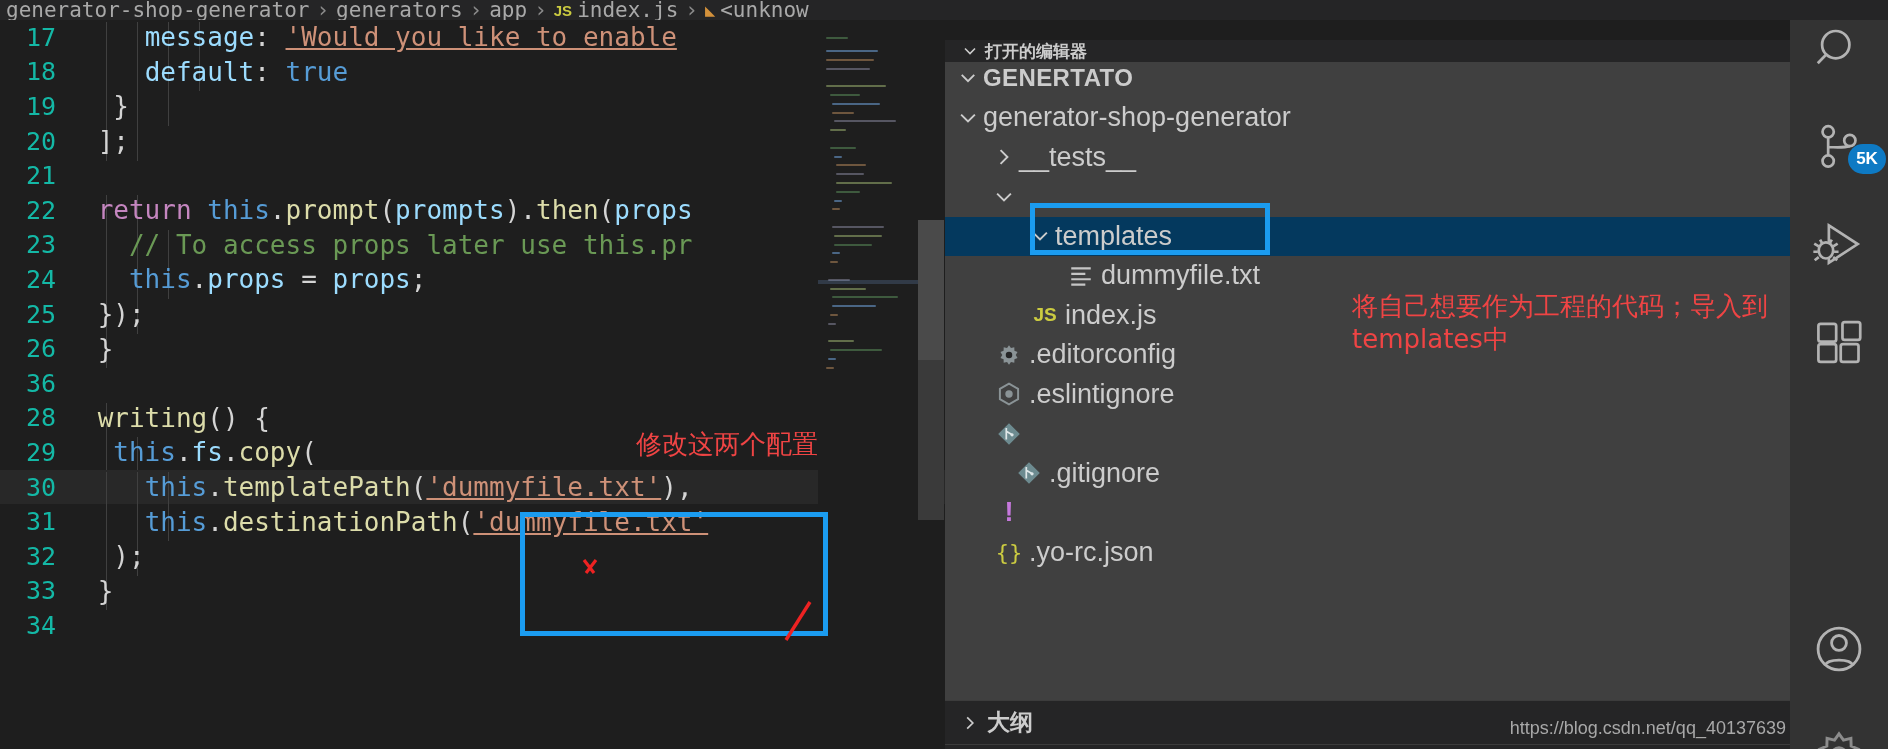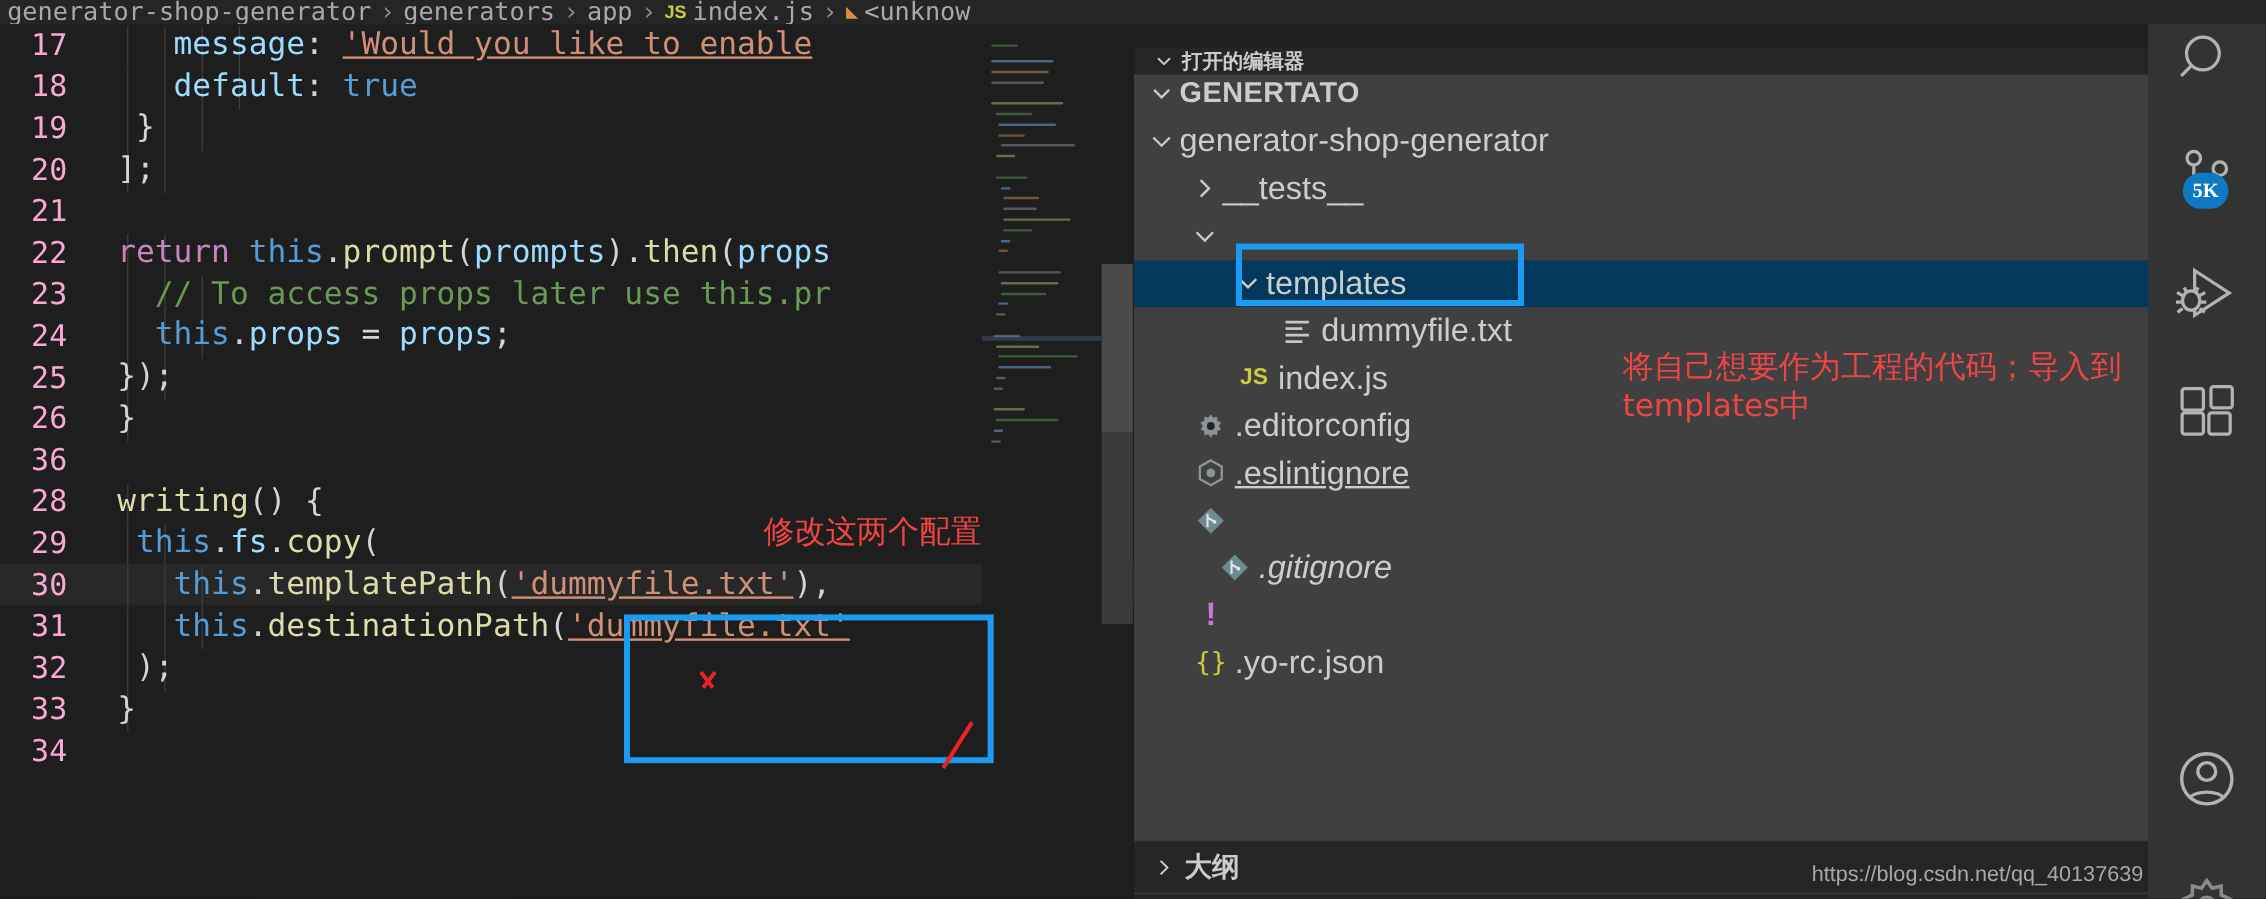--- a/index.html
+++ b/index.html
@@ -55,21 +55,21 @@
     display: flex;
     align-items: center;
     white-space: pre;
     font-family: "DejaVu Sans Mono", monospace;
     font-size: 26px;
   }
   .lineno {
     width: 82px;
     text-align: right;
     padding-right: 26px;
-    color: #f9a8d4;
+    color: #14b8a6;
     flex: 0 0 auto;
     font-size: 25px;
   }
   .codetext { flex: 1 1 auto; position: relative; }
   .row.hl-strong { background: #282828; }
 
   
   .guide {
     position: absolute;
     width: 1px; background: #404040;
@@ -388,39 +388,39 @@
           </div>
           <div class="trow" style="padding-left: 44px;">
             <span class="twist" style="width: 40px;">
               <svg width="26" height="26" viewBox="0 0 24 24">
                 <path d="M12 3 L13.8 5.6 L16.9 4.9 L17 8 L19.9 9.3 L18.2 12 L19.9 14.7 L17 16 L16.9 19.1 L13.8 18.4 L12 21 L10.2 18.4 L7.1 19.1 L7 16 L4.1 14.7 L5.8 12 L4.1 9.3 L7 8 L7.1 4.9 L10.2 5.6 Z" fill="#8a9396"></path>
                 <circle cx="12" cy="12" r="3" fill="#252526"></circle>
               </svg>
             </span>
             <span class="tlabel">.editorconfig</span>
           </div>
-          <div class="trow" style="padding-left: 44px; text-decoration: underline;">
+          <div class="trow" style="padding-left: 44px;">
             <span class="twist" style="width: 40px;">
               <svg width="26" height="26" viewBox="0 0 24 24">
                 <path d="M12 2.5 L20.4 7.2 L20.4 16.8 L12 21.5 L3.6 16.8 L3.6 7.2 Z" stroke="#8a9396" stroke-width="1.8" fill="none"></path>
                 <circle cx="12" cy="12" r="3.4" fill="#8a9396"></circle>
               </svg>
             </span>
             <span class="tlabel">.eslintignore</span>
           </div>
           <div class="trow" style="padding-left: 44px;">
             <span class="twist" style="width: 40px;">
               <svg width="26" height="26" viewBox="0 0 24 24">
                 <path d="M12 2 L22 12 L12 22 L2 12 Z" fill="#6d8b90"></path>
                 <path d="M9.5 6.5 L9.5 17 M9.5 9.5 L14.5 12.5" stroke="#dfe7e8" stroke-width="1.6" fill="none"></path>
                 <circle cx="14.8" cy="12.8" r="1.5" fill="#dfe7e8"></circle>
               </svg>
             </span>
           </div>
-          <div class="trow" style="padding-left: 64px; font-style: italic;">
+          <div class="trow" style="padding-left: 64px;">
             <span class="twist" style="width: 40px;">
               <svg width="26" height="26" viewBox="0 0 24 24">
                 <path d="M12 2 L22 12 L12 22 L2 12 Z" fill="#6d8b90"></path>
                 <path d="M9.5 6.5 L9.5 17 M9.5 9.5 L14.5 12.5" stroke="#dfe7e8" stroke-width="1.6" fill="none"></path>
                 <circle cx="14.8" cy="12.8" r="1.5" fill="#dfe7e8"></circle>
               </svg>
             </span>
             <span class="tlabel">.gitignore</span>
           </div>
           <div class="trow" style="padding-left: 44px;">
@@ -464,21 +464,21 @@
       </svg>
     </div>
 
     <div class="ab-item" style="top:98px;">
       <svg width="52" height="52" viewBox="0 0 24 24">
         <circle cx="7" cy="5" r="2.6" stroke="#b3b3b3" stroke-width="1.25" fill="none"></circle>
         <circle cx="7" cy="18.5" r="2.6" stroke="#b3b3b3" stroke-width="1.25" fill="none"></circle>
         <circle cx="17" cy="9" r="2.6" stroke="#b3b3b3" stroke-width="1.25" fill="none"></circle>
         <path d="M7 7.7 L7 15.9 M7 12 C7 12 14.4 12.4 17 11.6" stroke="#b3b3b3" stroke-width="1.25" fill="none"></path>
       </svg>
-      <span class="badge" style="right:31px;bottom:22px;font-family:Liberation Serif, serif;">5K</span>
+      <span class="badge" style="right:2px;bottom:22px;">5K</span>
     </div>
 
     <div class="ab-item" style="top:196px;">
       <svg width="54" height="54" viewBox="0 0 24 24">
         <path d="M7.5 3.3 L20.3 11.6 L7.5 19.9 Z" stroke="#b3b3b3" stroke-width="1.2" fill="none"></path>
         <ellipse cx="6.2" cy="14.4" rx="3.2" ry="3.6" stroke="#b3b3b3" stroke-width="1.2" fill="#333"></ellipse>
         <path d="M3 12.6 L1 11.4 M9.4 12.6 L11.4 11.4 M2.6 15 L0.6 15 M9.8 15 L11.8 15 M3 17.4 L1.2 18.8 M9.4 17.4 L11.2 18.8 M4.6 11.4 L3.6 9.6 M7.8 11.4 L8.8 9.6" stroke="#b3b3b3" stroke-width="1.2"></path>
       </svg>
     </div>
 

